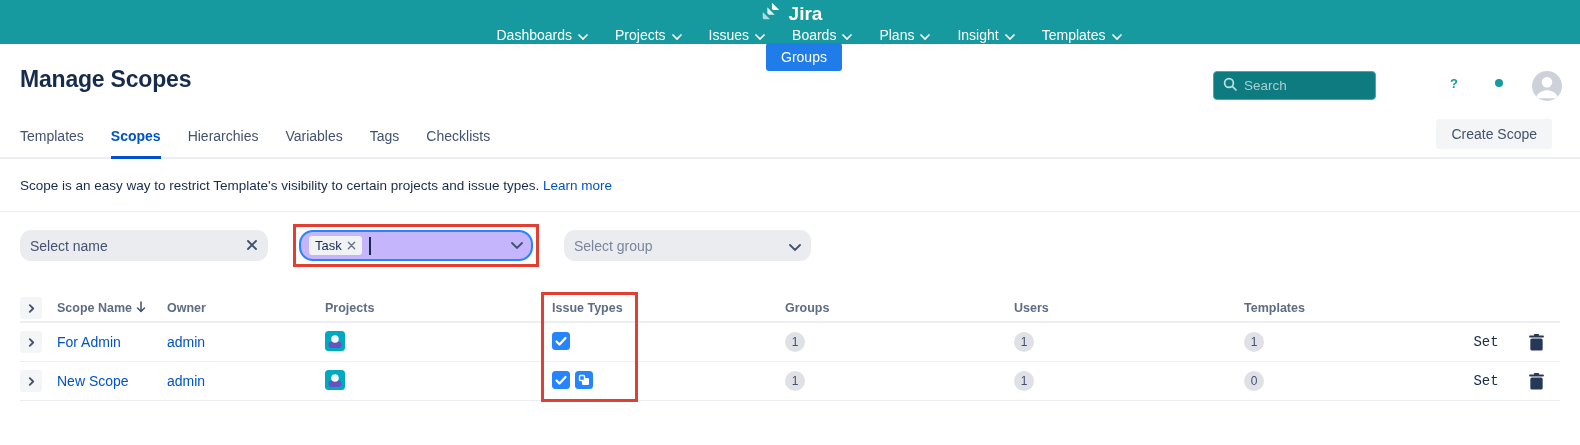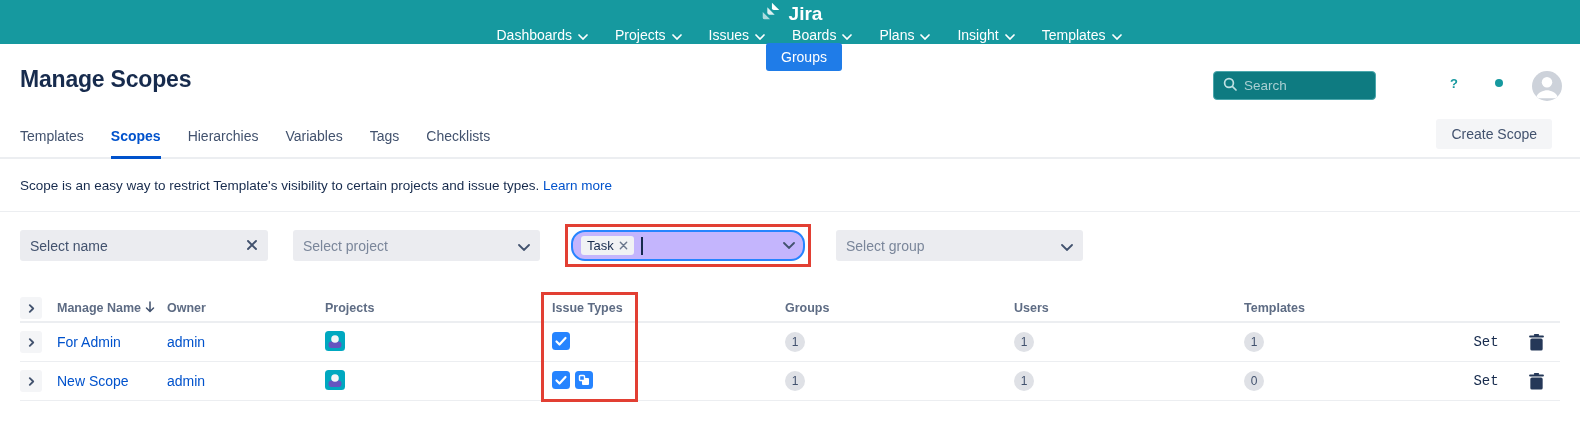--- a/index.html
+++ b/index.html
@@ -35,21 +35,21 @@
   .create-scope-btn { background:#F4F5F7; border:none; border-radius:3px; padding:7px 15px; font-size:14px;
     color:#42526E; margin-bottom:8px; cursor:pointer; font-family:"Liberation Sans",sans-serif; }
 
   .desc-section { padding:19px 20px 18px; border-bottom:1px solid #ECEEF1; font-size:13.5px; color:#172B4D; }
   .desc-link { color:#0052CC; text-decoration:none; cursor:pointer; }
 
   
   .filters { padding:18px 20px 0; }
   .filter-row { display:flex; align-items:center; height:31px; }
   .filter-row + .filter-row { margin-top:9px; }
-  .field { background:#EBECF0; border-radius:3px; height:31px; display:flex; align-items:center;
+  .field { background:#EBECF0; border-radius:11px; height:31px; display:flex; align-items:center;
     padding:6px 10px; justify-content:space-between; cursor:pointer; }
   .field + .field, .gap-left { margin-left:25px; }
   .w248 { width:248px; } .w247 { width:247px; }
   .ph { color:#7A869A; font-size:14px; }
   .ph-dark { color:#42526E; font-size:14px; }
   .annotated-select { border:3px solid #E23F33; padding:3px; margin:-6px 0 -6px 25px; }
   .select-focused { width:234px; height:31px; background:#c4b5fd; border:2px solid #2684FF; border-radius:14px;
     display:flex; align-items:center; padding:0 8px; }
   .tag { background:#F1F2F4; border-radius:3px; padding:2px 6px; display:inline-flex; align-items:center; gap:5px;
     font-size:13px; color:#172B4D; }
@@ -194,26 +194,20 @@
   <span>Scope is an easy way to restrict Template's visibility to certain projects and issue types.</span>
   <a class="desc-link">Learn more</a>
 </div>
 
 <div class="filters">
   <div class="filter-row">
     <div class="field w248">
       <span class="ph-dark">Select name</span>
       <span><svg width="12" height="12" viewBox="0 0 12 12">
             <path d="M2 2l8 8M10 2l-8 8" stroke="#42526E" stroke-width="1.9" stroke-linecap="round"></path>
-          </svg></span>
-    </div>
-    <div class="field w247">
-      <span class="ph">Select project</span>
-      <span><svg width="12" height="7" viewBox="0 0 12 7">
-            <path d="M1 1l5 5 5-5" stroke="#42526E" stroke-width="1.8" fill="none" stroke-linecap="round"></path>
           </svg></span>
     </div>
     <div class="annotated-select">
       <div class="select-focused">
         <span class="tag">
           <span>Task</span>
           <span><svg width="9" height="9" viewBox="0 0 10 10">
                 <path d="M1.5 1.5l7 7M8.5 1.5l-7 7" stroke="#6B778C" stroke-width="1.6" stroke-linecap="round"></path>
               </svg></span>
         </span>
@@ -237,21 +231,21 @@
 <div class="scopes-table">
   <div class="trow thead">
     <span>
         <button class="expand-btn">
           <svg width="9" height="9" viewBox="0 0 8 8">
             <path d="M2.5 1l3 3-3 3" stroke="#42526E" stroke-width="1.6" fill="none" stroke-linecap="round" stroke-linejoin="round"></path>
           </svg>
         </button>
       </span>
     <span class="hdr-sort">
-      <span>Manage Name</span>
+      <span>Scope Name</span>
       <span><svg width="10" height="12" viewBox="0 0 10 12">
             <path d="M5 1v9M1.5 7L5 10.5 8.5 7" stroke="#42526E" stroke-width="1.5" fill="none" stroke-linecap="round" stroke-linejoin="round"></path>
           </svg></span>
     </span>
     <span>Owner</span>
     <span>Projects</span>
     <span>Issue Types</span>
     <span>Groups</span>
     <span>Users</span>
     <span>Templates</span>

